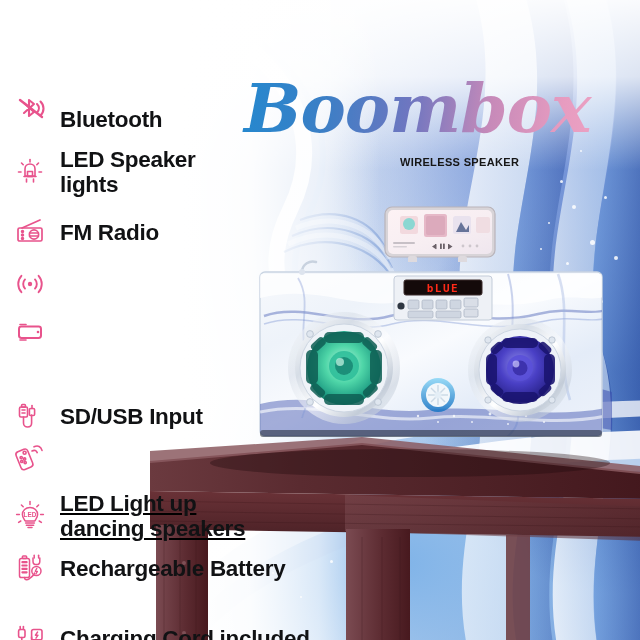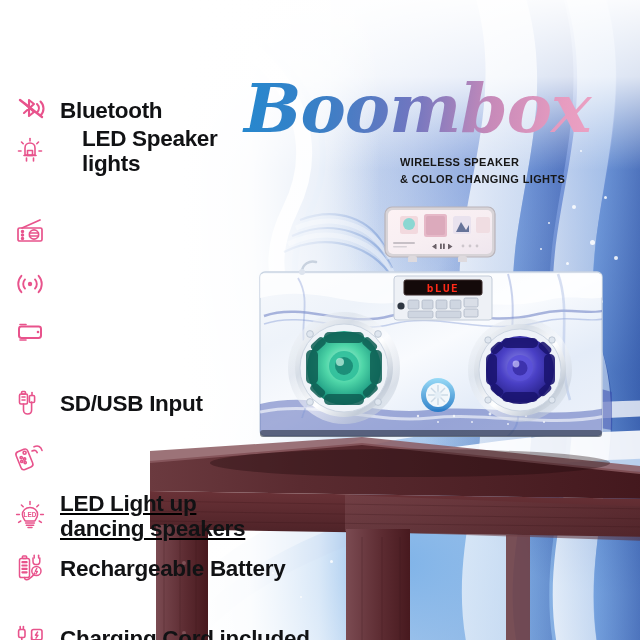--- a/index.html
+++ b/index.html
@@ -400,39 +400,38 @@
       </g>
 
       <rect x="2" y="172" width="342" height="7" rx="3" fill="#1f2733" opacity=".55"></rect>
     </svg>
   </div>
 
   <div class="title-wrap nosel">
     <div class="brand">Boombox</div>
     <div class="brand-sub">
       <div>WIRELESS SPEAKER</div>
-      <div>&amp; COLOR CHANGING LIGHTS</div>
     </div>
   </div>
 
   <div class="features nosel">
 
-    <div class="feat" style="top:4px;">
+    <div class="feat" style="top:4px;align-items:flex-end;">
       <span class="ico">
         <svg width="34" height="34" viewBox="0 0 34 34" fill="none" stroke="#e8538c" stroke-width="2.1" stroke-linecap="round" stroke-linejoin="round">
           <path d="M11 10 L21 19 L16 23 L16 7 L21 11 L11 20"></path>
           <path d="M24 11 C26.5 13.5 26.5 17 24 19.5"></path>
           <path d="M27.5 8.5 C31.5 12.5 31.5 18.5 27.5 22.5"></path>
           <line x1="7" y1="7" x2="29" y2="24" stroke-width="2.4"></line>
         </svg>
       </span>
       <span class="lbl">Bluetooth</span>
     </div>
 
-    <div class="feat" style="top:42px;gap:22px;">
+    <div class="feat" style="top:63px;">
       <span class="ico">
         <svg width="34" height="34" viewBox="0 0 34 34" fill="none" stroke="#e8538c" stroke-width="1.6" stroke-linecap="round" stroke-linejoin="round">
           <path d="M12 21 L12 14 C12 11 14.2 9 17 9 C19.8 9 22 11 22 14 L22 21 Z"></path>
           <line x1="11" y1="21.5" x2="23" y2="21.5"></line>
           <line x1="13.5" y1="24" x2="13.5" y2="27"></line>
           <line x1="20.5" y1="24" x2="20.5" y2="27"></line>
           <rect x="14.5" y="16.5" width="5" height="5"></rect>
           <line x1="17" y1="4.5" x2="17" y2="7"></line>
           <line x1="8.5" y1="8" x2="10.2" y2="9.7"></line>
           <line x1="25.5" y1="8" x2="23.8" y2="9.7"></line>
@@ -450,20 +449,21 @@
           <rect x="5" y="13" width="24" height="13" rx="1.6"></rect>
           <line x1="9" y1="13" x2="27" y2="5"></line>
           <circle cx="21" cy="19.5" r="4.6"></circle>
           <line x1="16.6" y1="18" x2="25.4" y2="18"></line>
           <line x1="16.6" y1="21" x2="25.4" y2="21"></line>
           <circle cx="9.5" cy="16.5" r=".9" fill="#e8538c"></circle>
           <circle cx="9.5" cy="20" r=".9" fill="#e8538c"></circle>
           <circle cx="9.5" cy="23.5" r=".9" fill="#e8538c"></circle>
         </svg>
       </span>
+      <span class="lbl">FM Radio</span>
     </div>
 
     <div class="feat" style="top:178px;">
       <span class="ico">
         <svg width="34" height="34" viewBox="0 0 34 34" fill="none" stroke="#e8538c" stroke-width="1.9" stroke-linecap="round" stroke-linejoin="round">
           <circle cx="17" cy="17" r="2.2" fill="#e8538c" stroke="none"></circle>
           <path d="M12 12.4 C9.6 15 9.6 19 12 21.6"></path>
           <path d="M22 12.4 C24.4 15 24.4 19 22 21.6"></path>
           <path d="M8.4 8.8 C4.2 13.4 4.2 20.6 8.4 25.2"></path>
           <path d="M25.6 8.8 C29.8 13.4 29.8 20.6 25.6 25.2"></path>
@@ -476,21 +476,21 @@
         <svg width="34" height="34" viewBox="0 0 34 34" fill="none" stroke="#e8538c" stroke-width="2" stroke-linecap="round" stroke-linejoin="round">
           <rect x="6" y="11.5" width="22" height="11.5" rx="2.4"></rect>
           <line x1="25" y1="17" x2="25" y2="17" stroke-width="2.6"></line>
           <circle cx="25.2" cy="17.2" r=".9" fill="#e8538c" stroke="none"></circle>
           <line x1="7" y1="9.5" x2="13" y2="9.5" stroke-width="1.6"></line>
           <line x1="7" y1="25" x2="13" y2="25" stroke-width="1.6"></line>
         </svg>
       </span>
     </div>
 
-    <div class="feat" style="top:297px;">
+    <div class="feat" style="top:310px;">
       <span class="ico">
         <svg width="34" height="34" viewBox="0 0 34 34" fill="none" stroke="#e8538c" stroke-width="1.6" stroke-linecap="round" stroke-linejoin="round">
           <rect x="6.5" y="8" width="8" height="10" rx="1.4"></rect>
           <rect x="8.6" y="5.5" width="3.8" height="2.8" rx=".8"></rect>
           <line x1="9" y1="11" x2="12" y2="11"></line>
           <line x1="9" y1="14" x2="12" y2="14"></line>
           <path d="M10.5 18 L10.5 24 C10.5 26.4 12.4 28 14.6 28 C16.8 28 18.6 26.4 18.6 24 L18.6 16"></path>
           <rect x="16.4" y="9.5" width="5.2" height="7" rx="1.3"></rect>
           <line x1="19" y1="6.5" x2="19" y2="9.5"></line>
         </svg>

